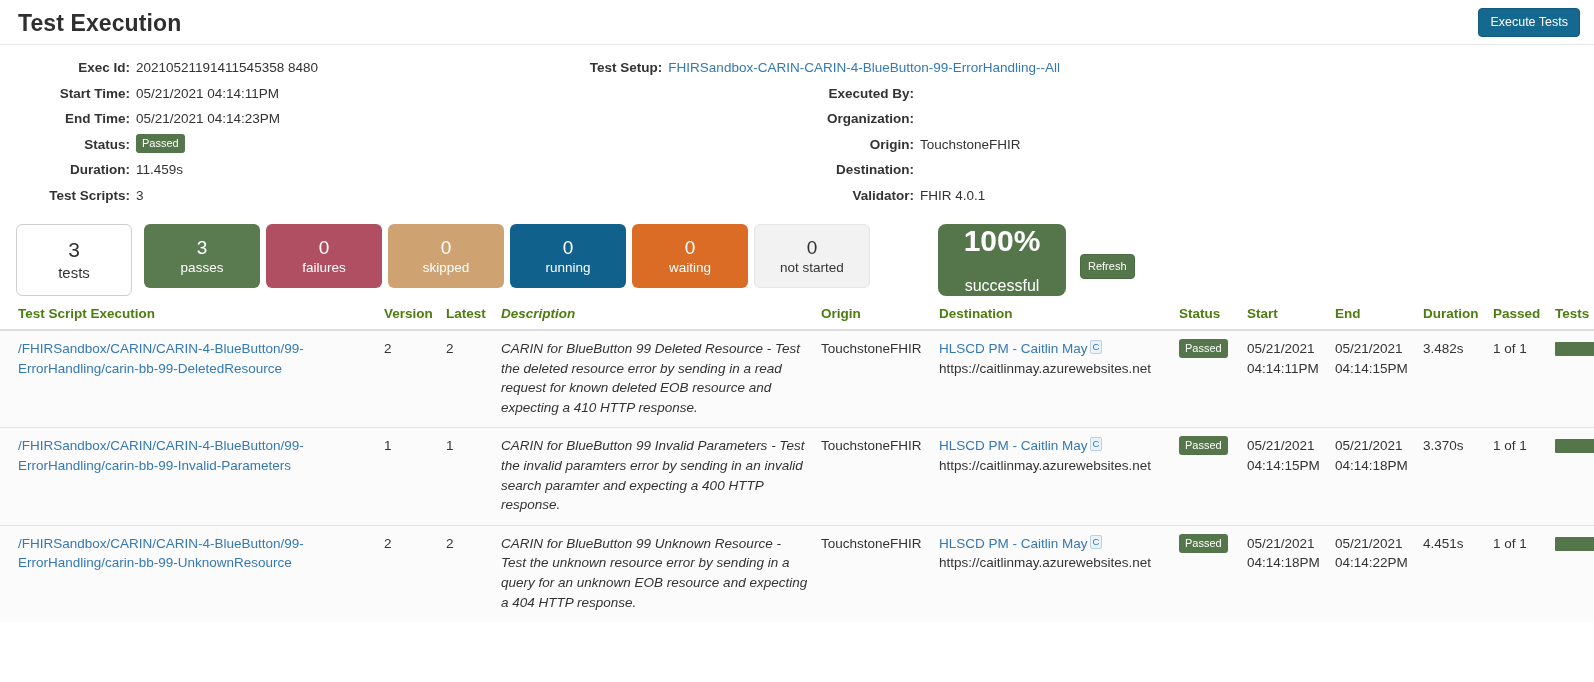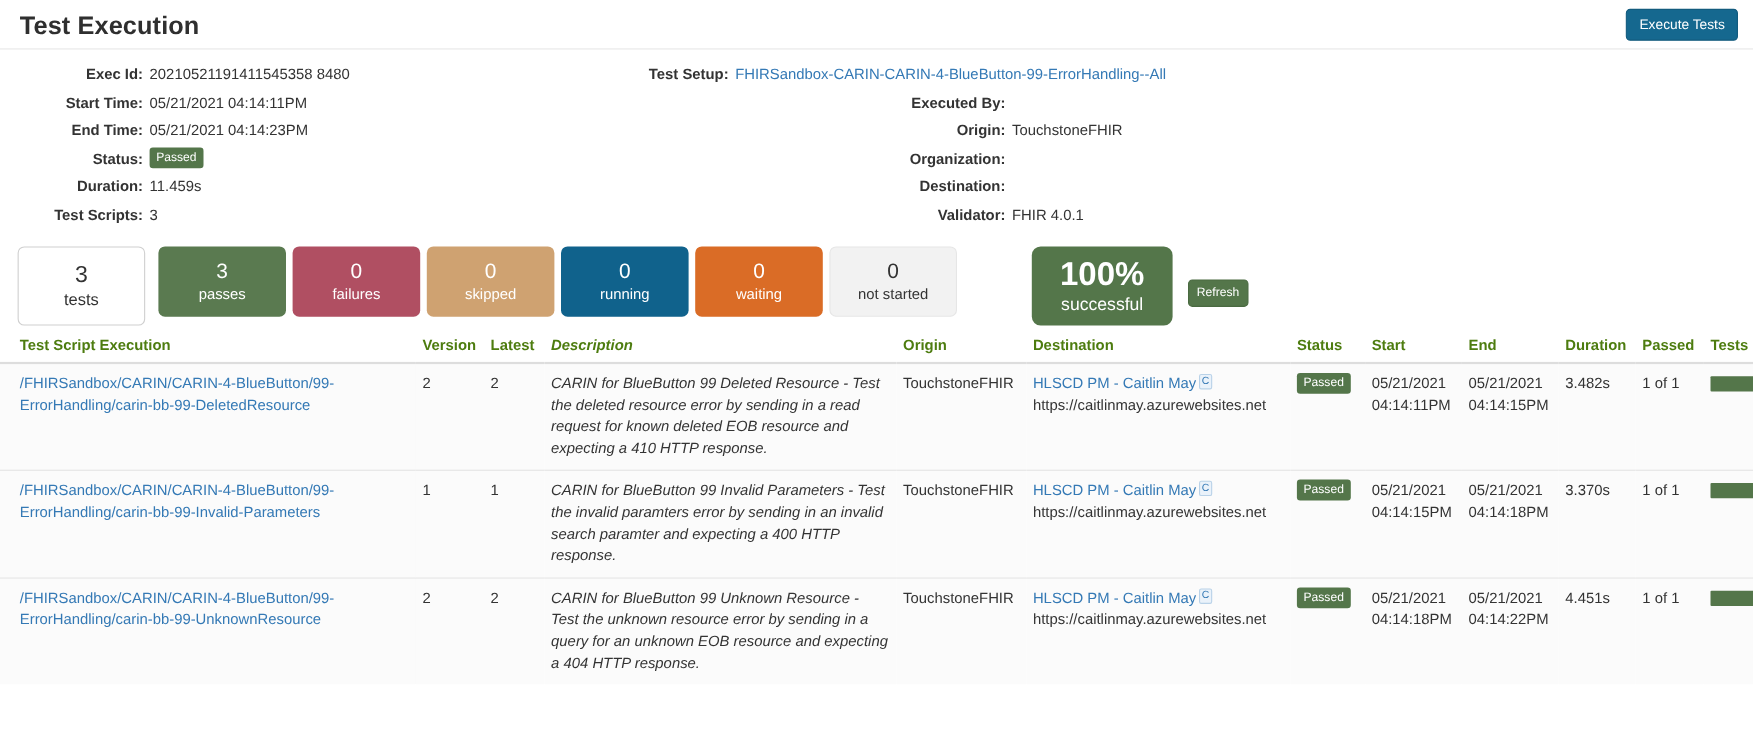--- a/index.html
+++ b/index.html
@@ -139,20 +139,21 @@
   .stat-box.notstarted-box {
     background: #f2f2f2;
     color: #333333;
     border: 1px solid #e6e6e6;
   }
   .stat-box.success-box {
     width: 128px;
     height: 72px;
     margin-left: 62px;
     border-radius: 8px;
+    justify-content: space-between;
   }
   .stat-box.success-box .num {
     font-size: 30px;
     line-height: 34px;
     font-weight: bold;
   }
   .stat-box.success-box .lbl { font-size: 16px; line-height: 21px; }
   .refresh-btn {
     background: #54764a;
     color: #ffffff;
@@ -288,26 +289,26 @@
   <div class="meta-col right">
     <div class="meta-row">
       <div class="meta-label">Test Setup:</div>
       <div class="meta-value"><a class="link">FHIRSandbox-CARIN-CARIN-4-BlueButton-99-ErrorHandling--All</a></div>
     </div>
     <div class="meta-row">
       <div class="meta-label">Executed By:</div>
       <div class="meta-value"></div>
     </div>
     <div class="meta-row">
+      <div class="meta-label">Organization:</div>
+      <div class="meta-value"></div>
+    </div>
+    <div class="meta-row">
       <div class="meta-label">Origin:</div>
       <div class="meta-value">TouchstoneFHIR</div>
-    </div>
-    <div class="meta-row">
-      <div class="meta-label">Organization:</div>
-      <div class="meta-value"></div>
     </div>
     <div class="meta-row">
       <div class="meta-label">Destination:</div>
       <div class="meta-value"></div>
     </div>
     <div class="meta-row">
       <div class="meta-label">Validator:</div>
       <div class="meta-value">FHIR 4.0.1</div>
     </div>
   </div>

